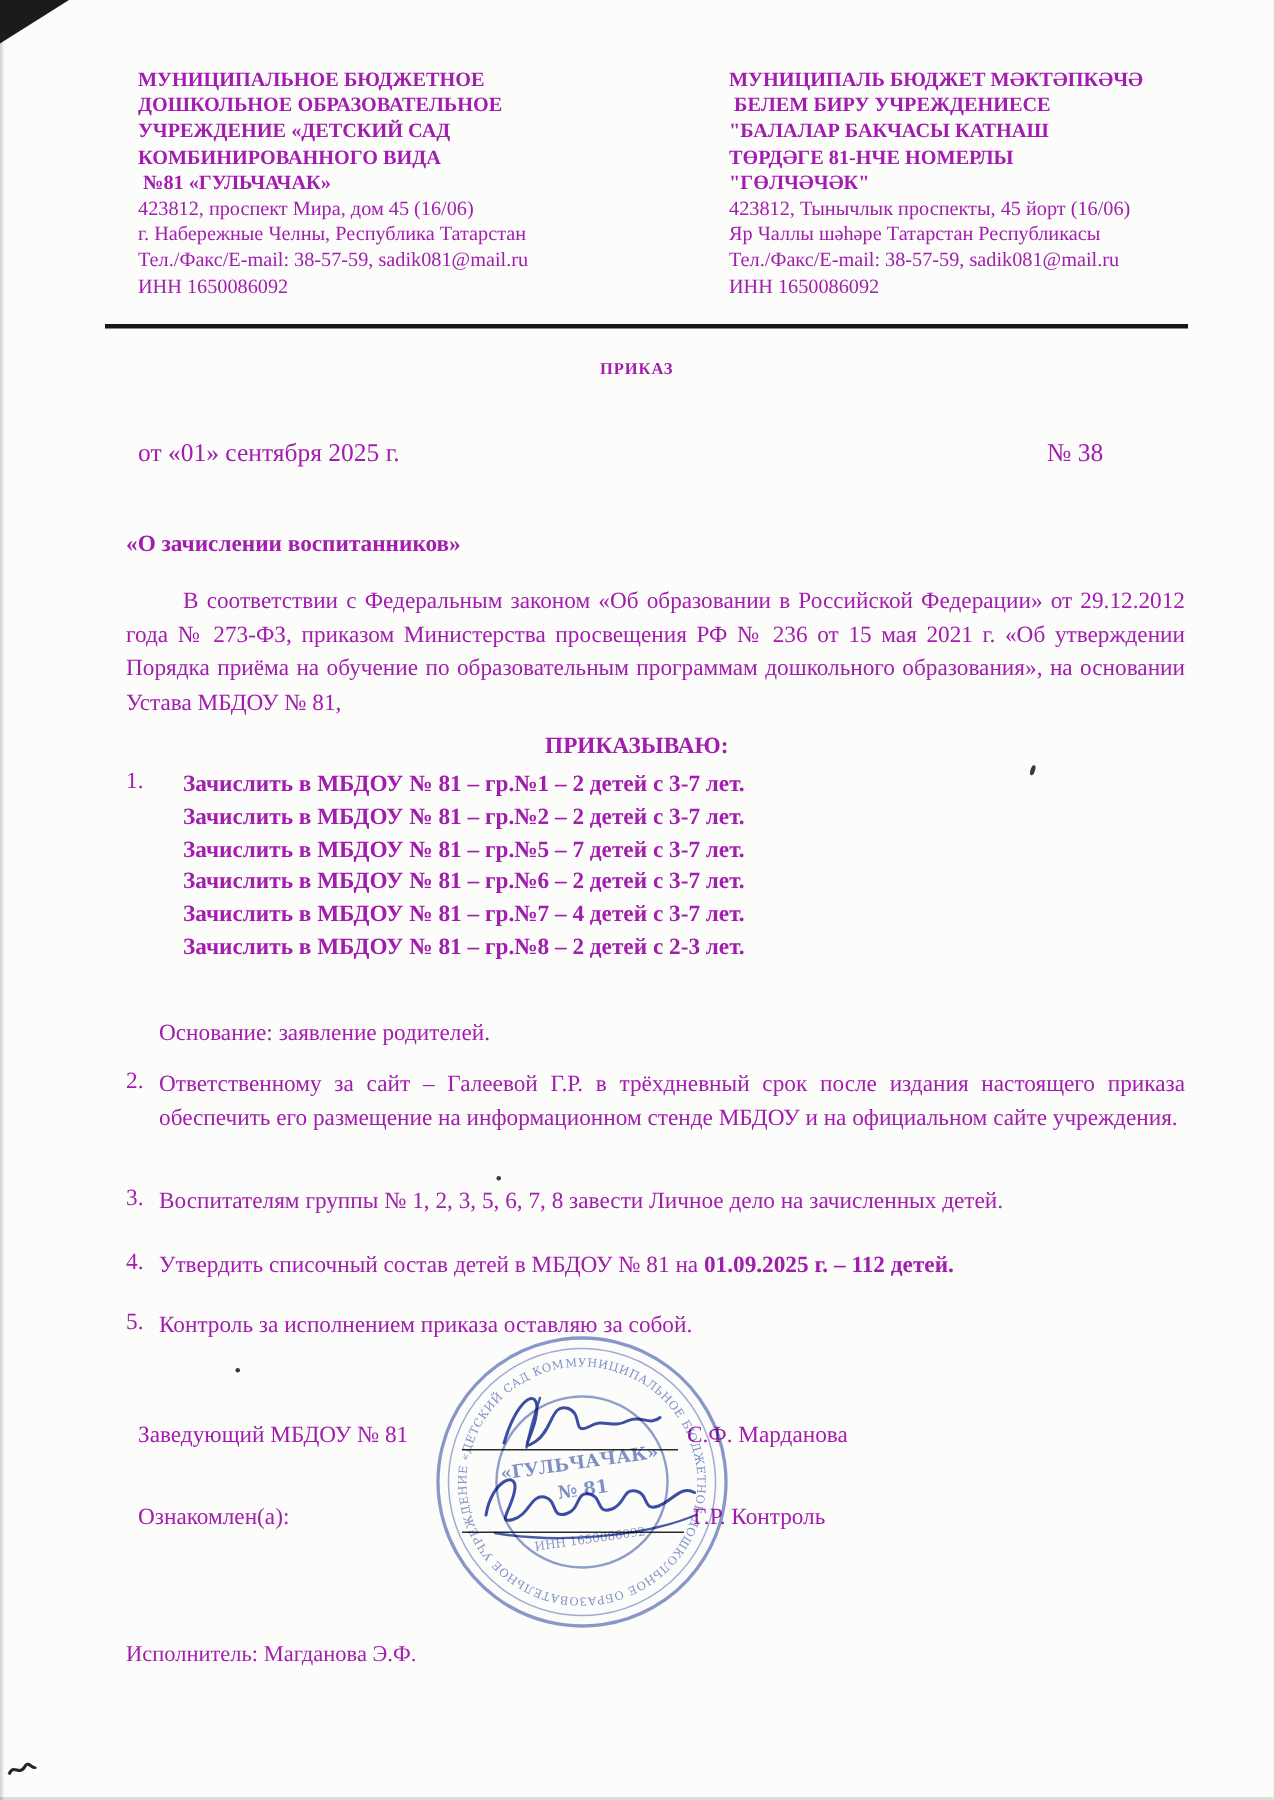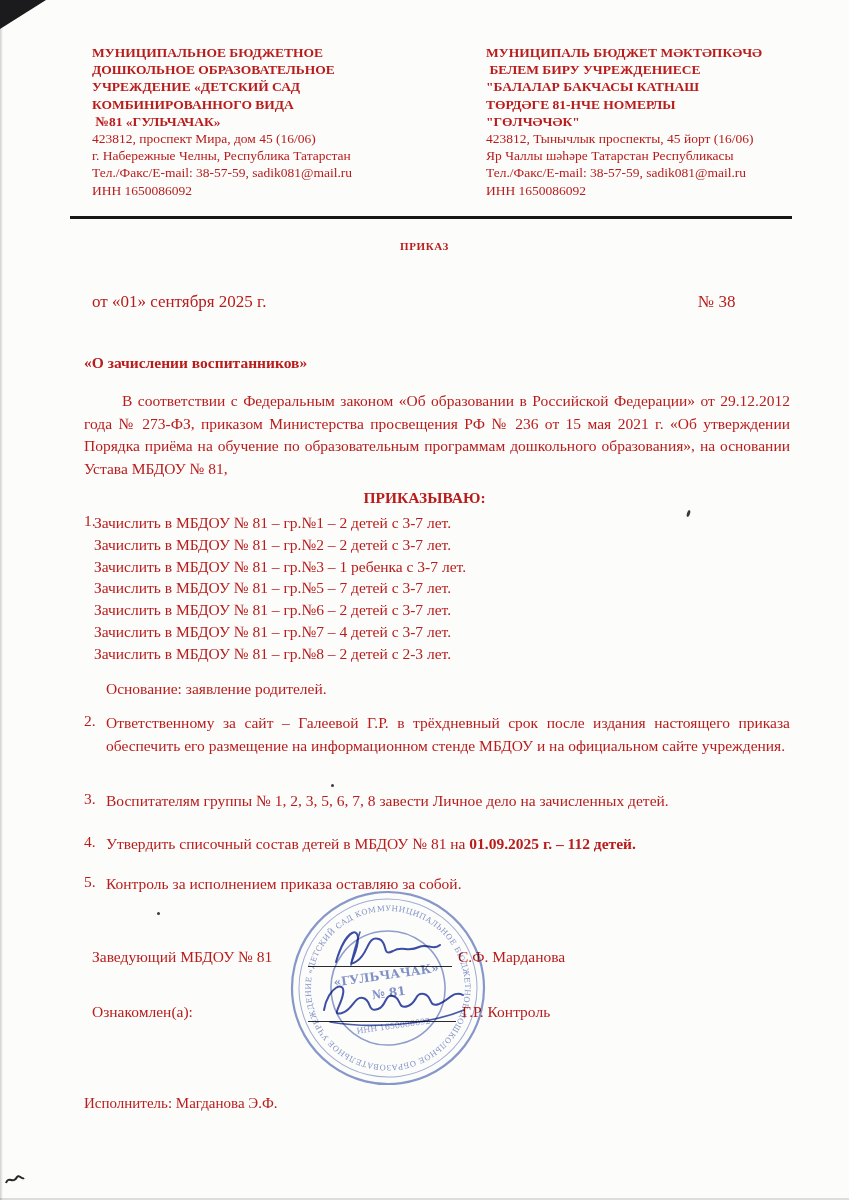--- a/index.html
+++ b/index.html
@@ -1,18 +1,18 @@
 <!DOCTYPE html>
 <html><head>
 <meta charset="utf-8">
 <style>
   html,body{margin:0;padding:0;background:#e8e8e6;}
   .page{
     position:relative;width:849px;height:1200px;margin:0 auto;
-    background:#fcfcfa;color:#b91c1c;overflow:hidden;
+    background:#fcfcfa;color:#a21caf;overflow:hidden;
     font-family:"Liberation Serif","DejaVu Serif",serif;
   }
   .abs{position:absolute;}
   
   .hdrblock{font-size:13.5px;line-height:17.2px;}
   .hl{display:block;white-space:pre;}
   .hb{font-weight:bold;}
   
   .rule{background:#17171a;height:3px;}
   
@@ -85,24 +85,23 @@
   <div class="abs dateline" style="left:92px;top:292px;">от «01» сентября 2025 г.</div>
   <div class="abs dateline" style="left:698px;top:292px;">№ 38</div>
 
   <div class="abs subject" style="left:84px;top:354px;">«О зачислении воспитанников»</div>
 
   <div class="abs body-text indent" style="left:84px;top:390px;width:706px;">В соответствии с Федеральным законом «Об образовании в Российской Федерации» от 29.12.2012 года № 273-ФЗ, приказом Министерства просвещения РФ № 236 от 15 мая 2021 г. «Об утверждении Порядка приёма на обучение по образовательным программам дошкольного образования», на основании Устава МБДОУ № 81,</div>
 
   <div class="abs resolve" style="left:0;top:489px;">ПРИКАЗЫВАЮ:</div>
 
   <div class="abs num" style="left:84px;top:512px;">1.</div>
-  <div class="abs" style="left:94px;top:512px;">
+  <div class="abs" style="left:122px;top:512px;font-weight:bold;">
     <span class="listline">Зачислить в МБДОУ № 81 – гр.№1 – 2 детей с 3-7 лет.</span>
     <span class="listline">Зачислить в МБДОУ № 81 – гр.№2 – 2 детей с 3-7 лет.</span>
-    <span class="listline">Зачислить в МБДОУ № 81 – гр.№3 – 1 ребенка с 3-7 лет.</span>
     <span class="listline">Зачислить в МБДОУ № 81 – гр.№5 – 7 детей с 3-7 лет.</span>
     <span class="listline">Зачислить в МБДОУ № 81 – гр.№6 – 2 детей с 3-7 лет.</span>
     <span class="listline">Зачислить в МБДОУ № 81 – гр.№7 – 4 детей с 3-7 лет.</span>
     <span class="listline">Зачислить в МБДОУ № 81 – гр.№8 – 2 детей с 2-3 лет.</span>
   </div>
   <div class="abs body-text" style="left:106px;top:678px;width:680px;text-align:left;">Основание: заявление родителей.</div>
 
   <div class="abs num" style="left:84px;top:712px;">2.</div>
   <div class="abs body-text" style="left:106px;top:712px;width:684px;">Ответственному за сайт – Галеевой Г.Р. в трёхдневный срок после издания настоящего приказа обеспечить его размещение на информационном стенде МБДОУ и на официальном сайте учреждения.</div>
 

